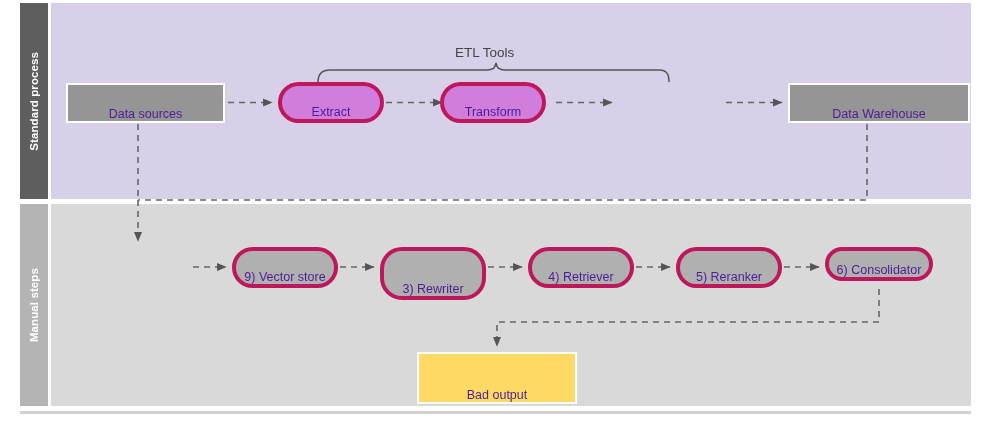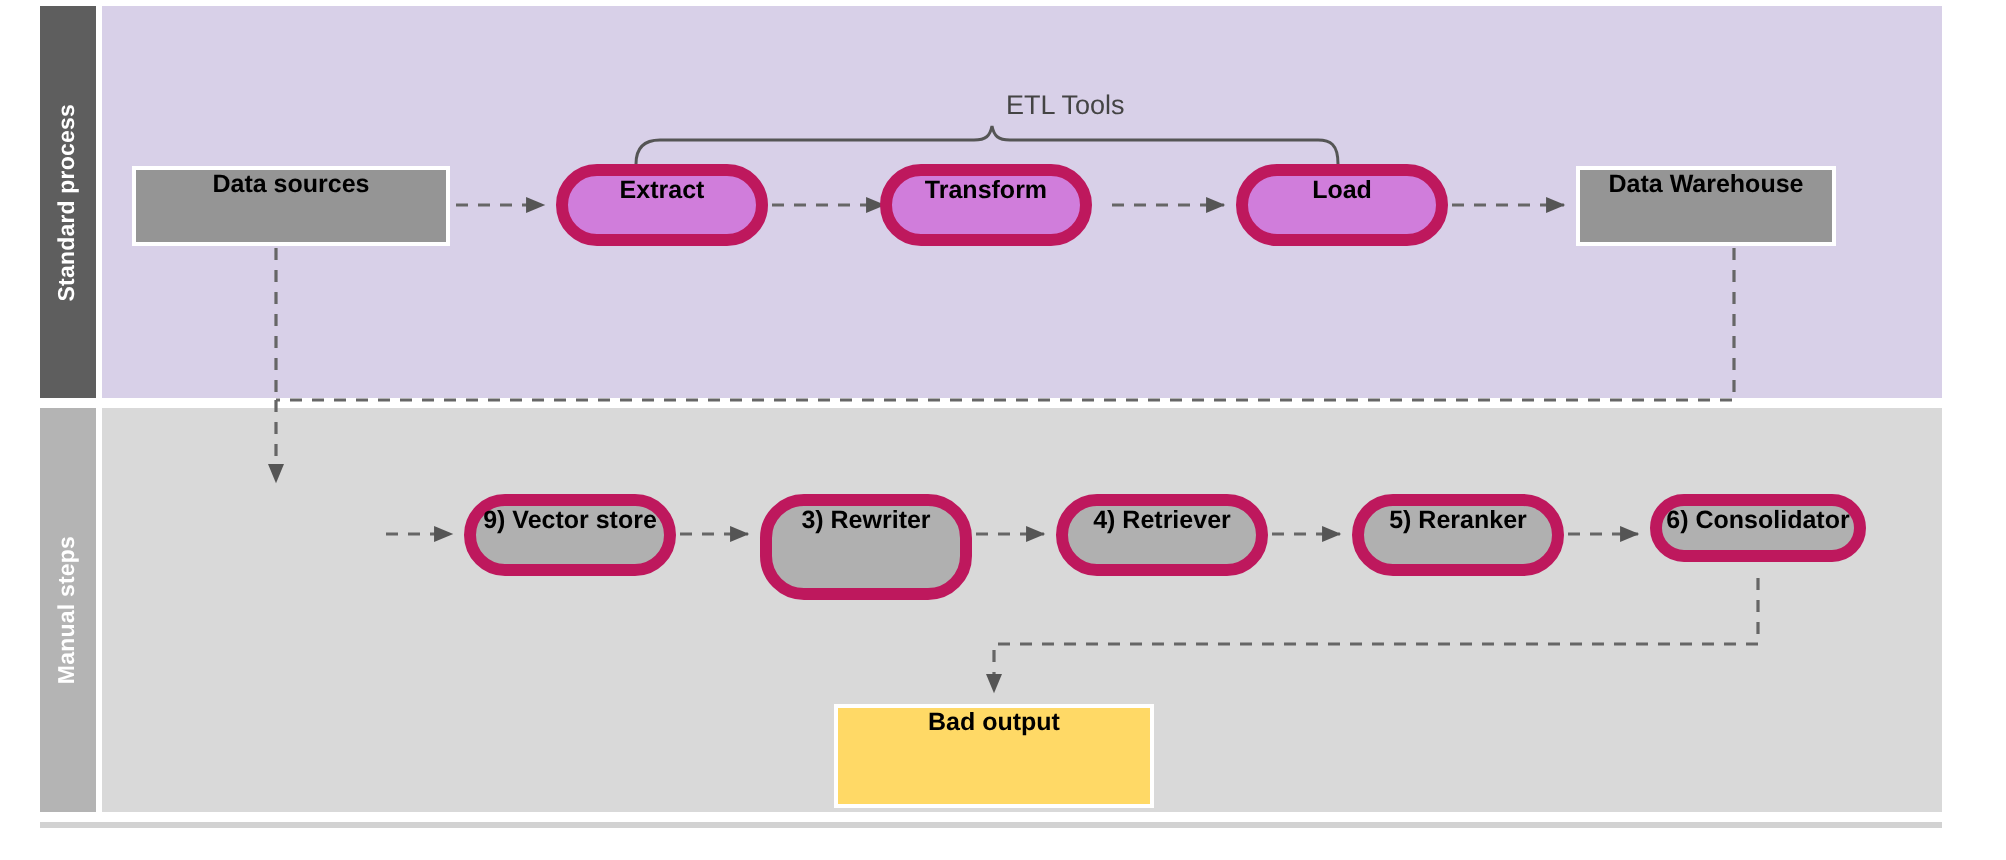--- a/index.html
+++ b/index.html
@@ -56,36 +56,36 @@
     position: absolute;
     left: 20px; top: 411px; width: 951px; height: 3px;
     background: #d2d2d2;
   }
 
   
   .node {
     position: absolute;
     box-sizing: border-box;
     display: flex;
-    align-items: flex-start;
+    align-items: flex-end;
     justify-content: center;
     text-align: center;
-    color: #000000;
-    font-weight: bold;
+    color: #4c1d95;
+    font-weight: normal;
     font-size: 12.5px;
     line-height: 1.15;
     z-index: 4;
   }
   .node.rect {
     background: #959595;
     border: 2px solid #ffffff;
   }
   .node.pill {
     border-radius: 22px;
-    border: 6px solid #be185d;
+    border: 4px solid #be185d;
   }
   .magenta { background: #d07ddb; }
   .gray    { background: #b0b0b0; }
   .warn {
     background: #ffd966;
     border: 2px solid #ffffff;
   }
 
   
   #wires {
@@ -106,21 +106,20 @@
     stroke: #555555;
     stroke-width: 1.5;
   }
   .brace-label {
     position: absolute;
     font-size: 13.5px;
     font-weight: normal;
     color: #444444;
     z-index: 4;
     white-space: nowrap;
-    margin-left: 48px;
   }
 </style>
 </head>
 <body>
 
 <div id="canvas">
 
   <div id="panel-standard"></div>
   <div class="lane-band" id="band-standard">
     <span>Standard process</span>
@@ -168,25 +167,22 @@
   </div>
 
   <div class="node pill magenta" style="left:278px; top:82px; width:106px; height:41px;">
     <span>Extract</span>
   </div>
 
   <div class="node pill magenta" style="left:440px; top:82px; width:106px; height:41px;">
     <span>Transform</span>
   </div>
 
-  <div class="node pill magenta" style="left:618px; top:82px; width:106px; height:41px;">
-    <span>Load</span>
-  </div>
-
-  <div class="node rect" style="left:788px; top:83px; width:130px; height:40px;">
+
+  <div class="node rect" style="left:788px; top:83px; width:182px; height:40px;">
     <span>Data Warehouse</span>
   </div>
 
 
   <div class="node pill gray" style="left:232px; top:247px; width:106px; height:41px;">
     <span>9) Vector store</span>
   </div>
 
   <div class="node pill gray" style="left:380px; top:247px; width:106px; height:53px;">
     <span>3) Rewriter</span>

